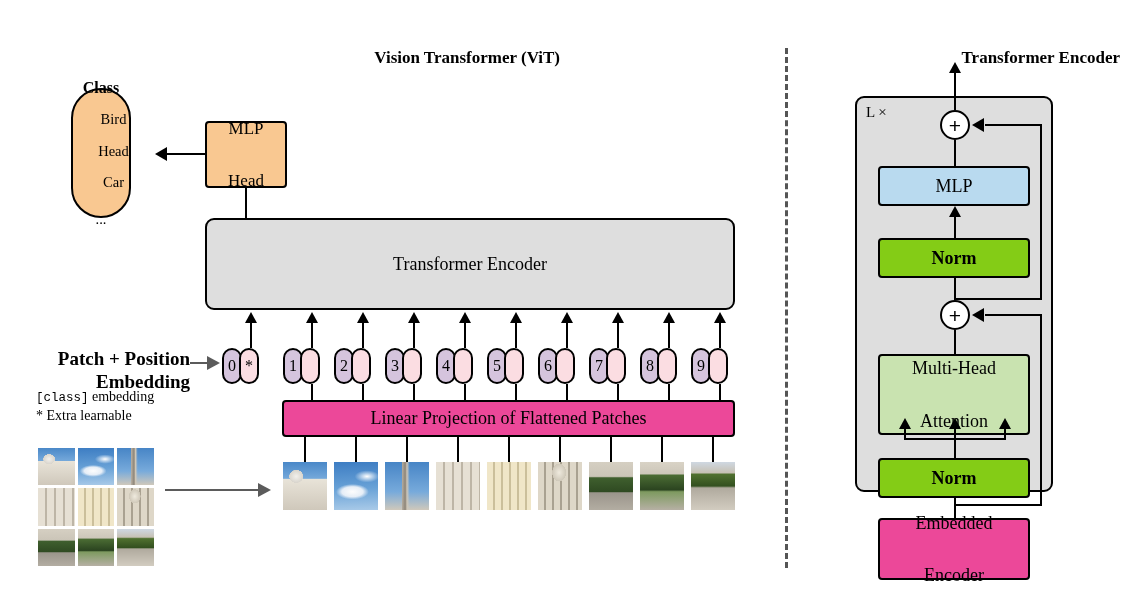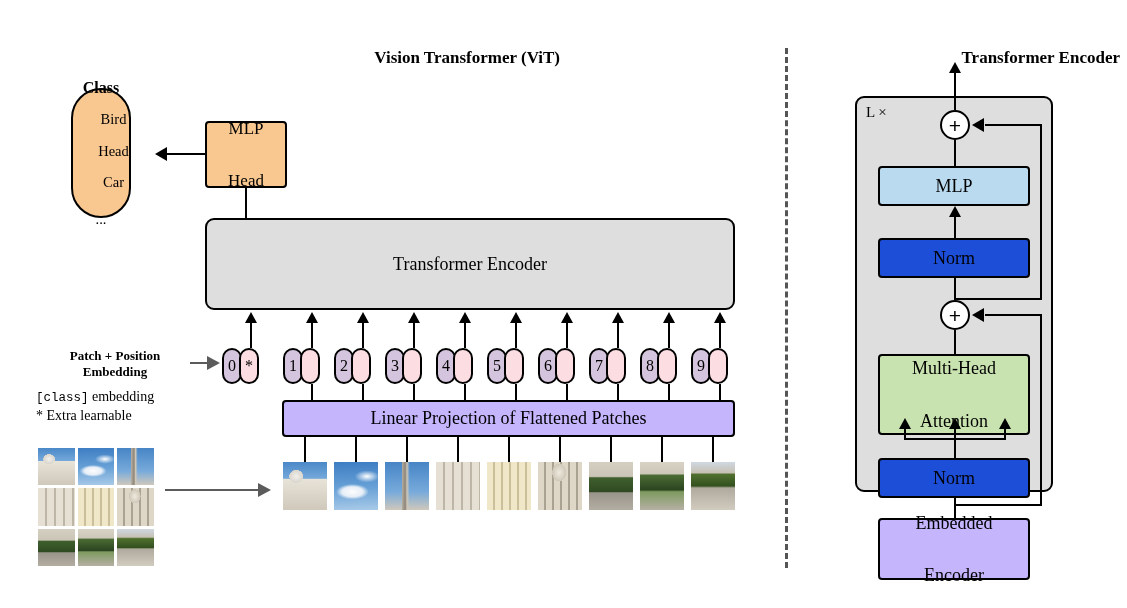--- a/index.html
+++ b/index.html
@@ -9,23 +9,23 @@
   .title{font-family:"Liberation Serif", serif;font-weight:bold;font-size:17px;
          text-align:right;white-space:nowrap;}
 
   
   .node{position:absolute;box-sizing:border-box;border:2.2px solid #000;
         display:flex;align-items:center;justify-content:center;
         text-align:center;line-height:1.12;}
 
   .orange{background:#f9c891;}
   .grey{background:#dedede;}
-  .pink{background:#c4b5fd;}
+  .pink{background:#ec4899;}
   .blue{background:#b9daef;}
-  .yellow{background:#1d4ed8;}
+  .yellow{background:#84cc16;font-weight:bold;}
   .green{background:#c9e3b0;}
 
   .classbox{border-radius:60px;flex-direction:column;}
   .classbox .ttl{font-weight:bold;font-size:16px;}
   .classbox .ln{font-size:14.5px;margin-left:25px;}
   .classbox .dots{font-size:14.5px;margin-top:6px;}
 
   .rb{border-radius:4px;gap:32px;}
   .rb-lg{border-radius:9px;}
 
@@ -141,21 +141,21 @@
     <div class="line vline" style="left: 566px; top: 321px; height: 27px;"></div>
     <div class="ah-up" style="left: 560.5px; top: 312px;"></div>
     <div class="line vline" style="left: 617px; top: 321px; height: 27px;"></div>
     <div class="ah-up" style="left: 611.5px; top: 312px;"></div>
     <div class="line vline" style="left: 668px; top: 321px; height: 27px;"></div>
     <div class="ah-up" style="left: 662.5px; top: 312px;"></div>
     <div class="line vline" style="left: 719px; top: 321px; height: 27px;"></div>
     <div class="ah-up" style="left: 713.5px; top: 312px;"></div>
   </div>
 
-<div class="lbl b" style="left:40px;top:348px;width:150px;text-align:center;font-size:13px;line-height:1.2;">
+<div class="lbl b" style="left:40px;top:348px;width:150px;text-align:right;font-size:19px;line-height:1.2;">
   <div>Patch + Position</div>
   <div>Embedding</div>
 </div>
 <div class="gline" style="left:190px;top:362px;width:20px;"></div>
 <div class="ah-right-g" style="left:207px;top:356px;"></div>
 
 <div class="lbl" style="left:36px;top:388px;width:180px;font-size:14px;line-height:1.35;">
   <div><span class="mono">[class]</span><span> embedding</span></div>
   <div>* Extra learnable</div>
 </div>

